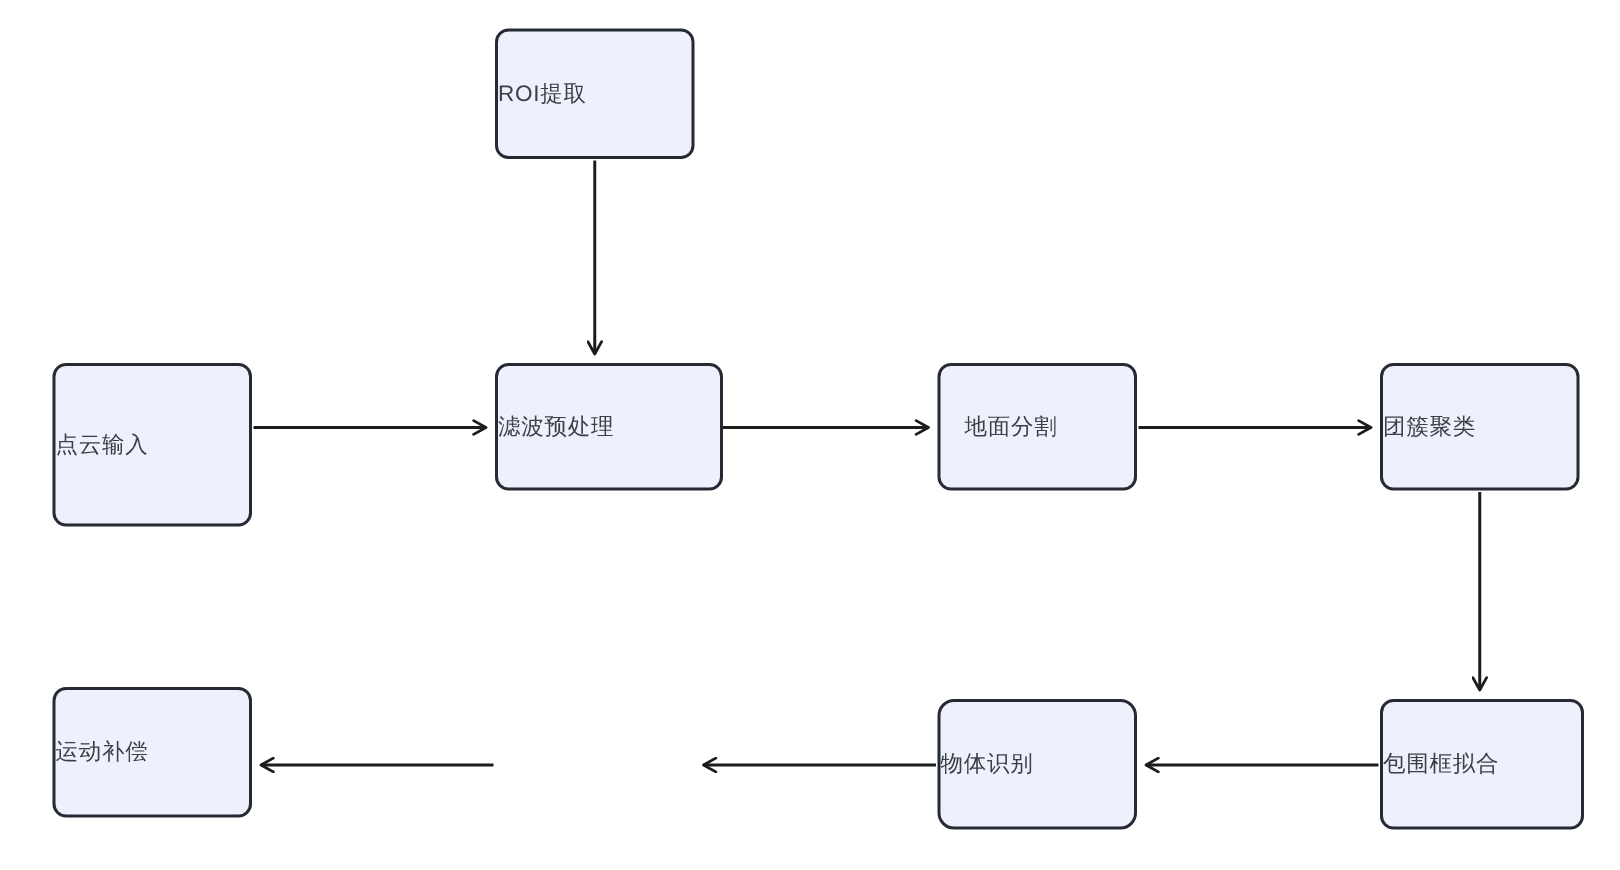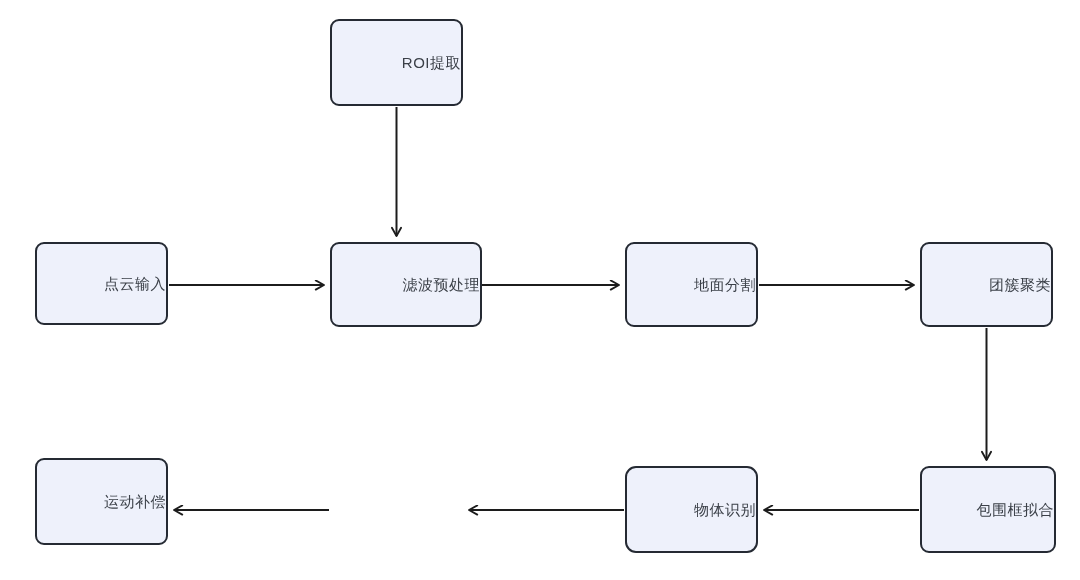--- a/index.html
+++ b/index.html
@@ -26,38 +26,38 @@
     top: 0;
     width: 1080px;
     height: 580px;
     pointer-events: none;
   }
   .node {
     position: absolute;
     box-sizing: border-box;
     display: flex;
     align-items: center;
-    justify-content: flex-end;
+    justify-content: flex-start;
     background: #eef1fb;
     border: 2px solid #252a33;
     border-radius: 9px;
     color: #3b4048;
     font-size: 15px;
     letter-spacing: 0.5px;
     line-height: 1.2;
     text-align: center;
     user-select: none;
   }
   .node-label {
     display: block;
     white-space: nowrap;
   }
   
   .n-roi        { left: 330px; top: 19px;  width: 133px; height: 87px; }
-  .n-input      { left: 35px;  top: 242px; width: 133px; height: 83px; }
+  .n-input      { left: 35px;  top: 242px; width: 133px; height: 109px; }
   .n-filter     { left: 330px; top: 242px; width: 152px; height: 85px; }
   .n-ground     { left: 625px; top: 242px; width: 133px; height: 85px; padding-left: 16px; }
   .n-cluster    { left: 920px; top: 242px; width: 133px; height: 85px; }
   .n-bbox       { left: 920px; top: 466px; width: 136px; height: 87px; }
   .n-recognize  { left: 625px; top: 466px; width: 133px; height: 87px; border-radius: 11px; }
   .n-track      { left: 330px; top: 466px; width: 133px; height: 87px; }
   .n-motion     { left: 35px;  top: 458px; width: 133px; height: 87px; }
 </style>
 </head>
 <body>

